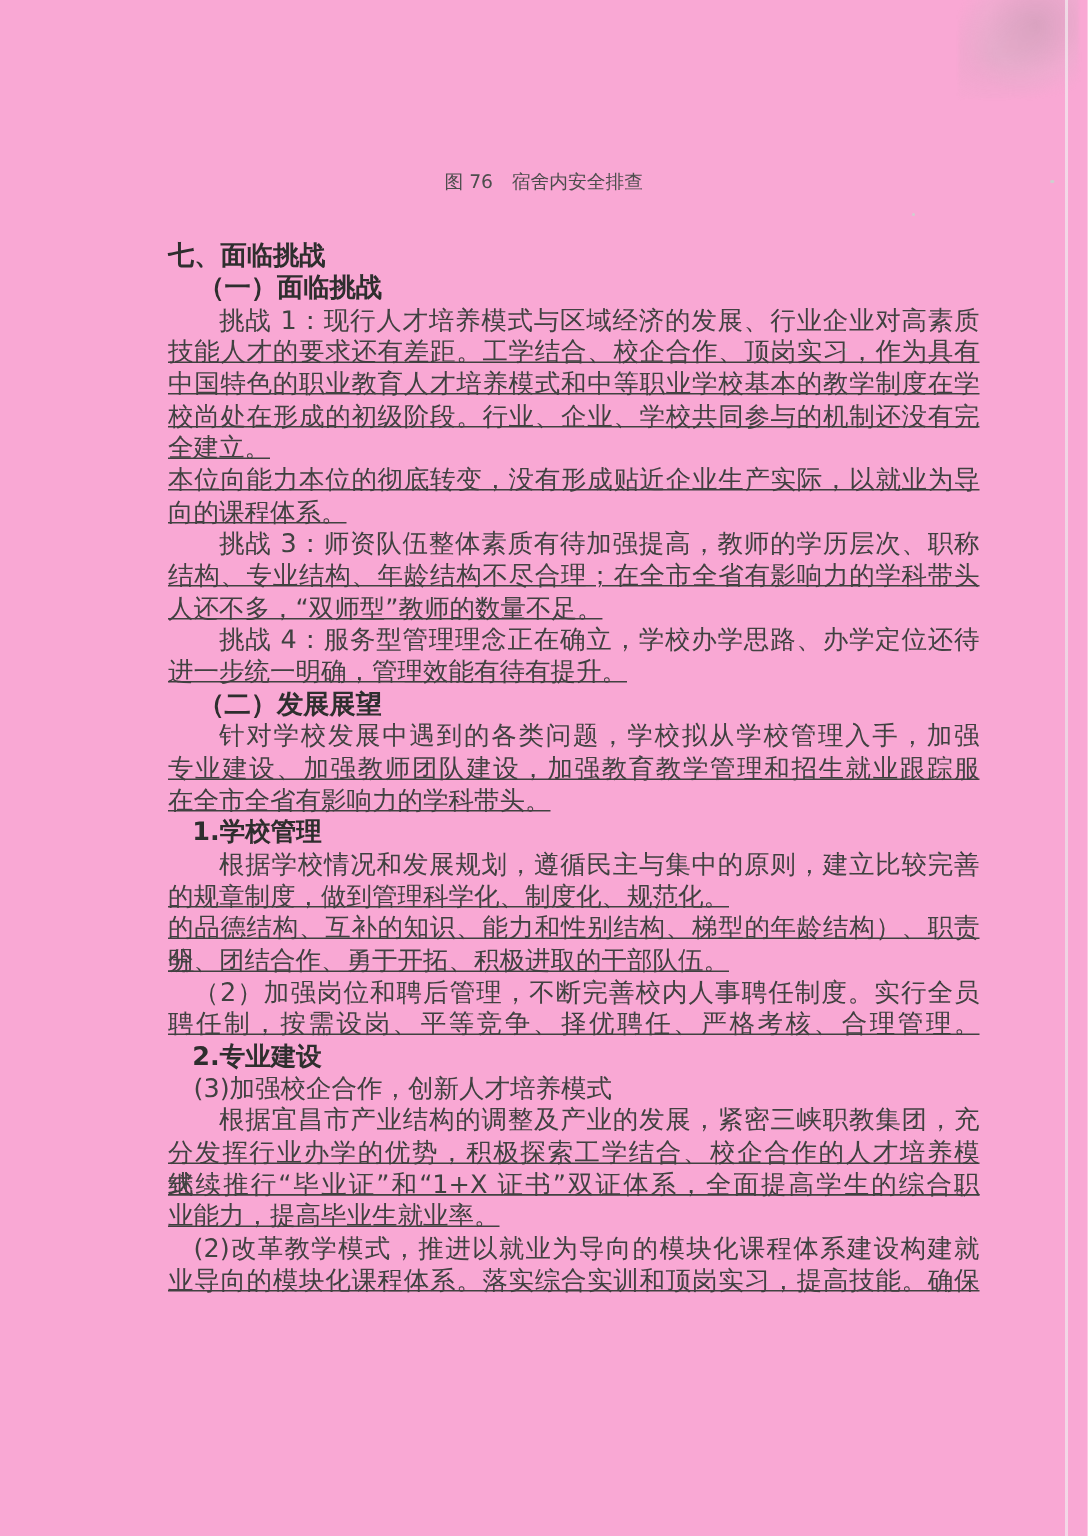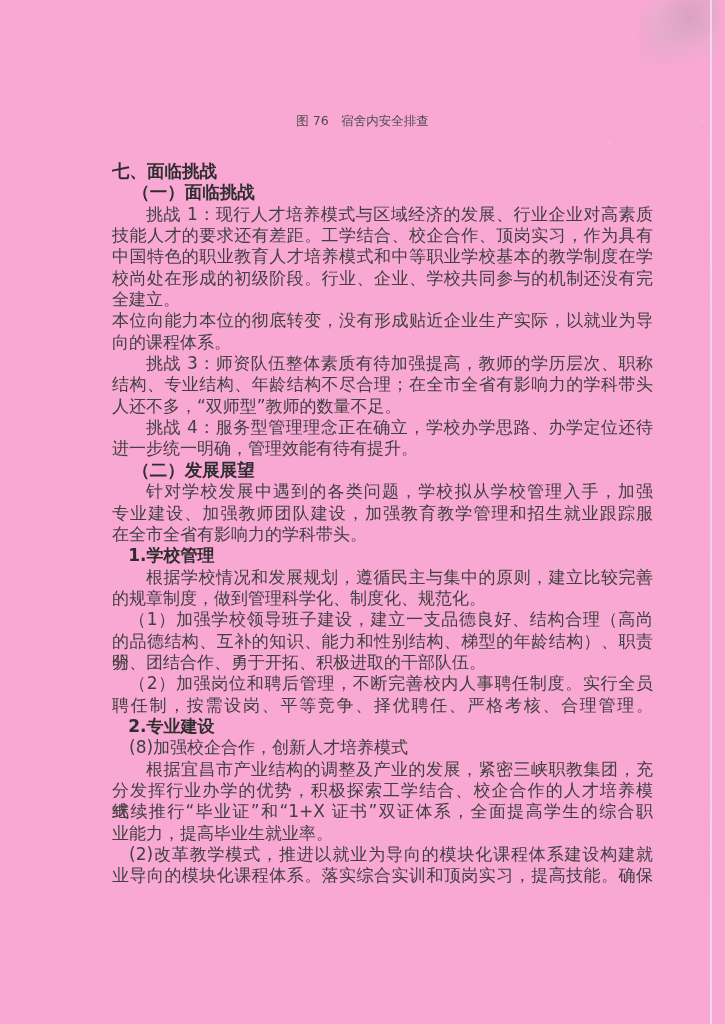--- a/index.html
+++ b/index.html
@@ -30,21 +30,21 @@
     text-align:justify;
     white-space:nowrap;
     overflow:visible;
   }
   .l.fill { text-align-last:justify; white-space:normal; height:21.35px; }
   .h1 { font-weight:bold; color:#2e2e2e; font-size:17.5px; }
   .h2 { font-weight:bold; color:#2e2e2e; font-size:17.5px; padding-left:1.15em; }
   .h3 { font-weight:bold; color:#2e2e2e; padding-left:0.95em; }
   .p2 { text-indent:2em; }
   .p1 { text-indent:1em; }
-  .cont { text-indent:0; }
+  .cont { text-indent:0;text-decoration:underline; }
   
   .smudge {
     position:absolute; top:-6px; right:6px; width:80px; height:72px;
     background:
       radial-gradient(ellipse at 65% 30%, rgba(150,150,150,0.30), rgba(190,190,190,0.14) 45%, transparent 70%),
       radial-gradient(ellipse at 30% 60%, rgba(170,170,170,0.18), transparent 60%);
     filter: blur(1px);
   }
   .edge-shadow {
     position:absolute; top:0; right:13px; width:2px; height:1024px;
@@ -79,27 +79,26 @@
       <div class="l cont">人还不多，“双师型”教师的数量不足。</div>
       <div class="l p2 fill">挑战 4：服务型管理理念正在确立，学校办学思路、办学定位还待</div>
       <div class="l cont">进一步统一明确，管理效能有待有提升。</div>
       <div class="l h2">（二）发展展望</div>
       <div class="l p2 fill">针对学校发展中遇到的各类问题，学校拟从学校管理入手，加强</div>
       <div class="l cont fill">专业建设、加强教师团队建设，加强教育教学管理和招生就业跟踪服</div>
       <div class="l cont">在全市全省有影响力的学科带头。</div>
       <div class="l h3">1.学校管理</div>
       <div class="l p2 fill">根据学校情况和发展规划，遵循民主与集中的原则，建立比较完善</div>
       <div class="l cont">的规章制度，做到管理科学化、制度化、规范化。</div>
-      <div class="l p1 fill">（1）加强学校领导班子建设，建立一支品德良好、结构合理（高尚</div>
       <div class="l cont fill">的品德结构、互补的知识、能力和性别结构、梯型的年龄结构）、职责分</div>
       <div class="l cont">明、团结合作、勇于开拓、积极进取的干部队伍。</div>
       <div class="l p1 fill">（2）加强岗位和聘后管理，不断完善校内人事聘任制度。实行全员</div>
       <div class="l cont fill">聘任制，按需设岗、平等竞争、择优聘任、严格考核、合理管理。</div>
       <div class="l h3">2.专业建设</div>
-      <div class="l p1">(8)加强校企合作，创新人才培养模式</div>
+      <div class="l p1">(3)加强校企合作，创新人才培养模式</div>
       <div class="l p2 fill">根据宜昌市产业结构的调整及产业的发展，紧密三峡职教集团，充</div>
       <div class="l cont fill">分发挥行业办学的优势，积极探索工学结合、校企合作的人才培养模式。</div>
       <div class="l cont fill">继续推行“毕业证”和“1+X 证书”双证体系，全面提高学生的综合职</div>
       <div class="l cont">业能力，提高毕业生就业率。</div>
       <div class="l p1 fill">(2)改革教学模式，推进以就业为导向的模块化课程体系建设构建就</div>
       <div class="l cont fill">业导向的模块化课程体系。落实综合实训和顶岗实习，提高技能。确保</div>
     </div>
 
   <div class="smudge"></div>
   <div class="edge-shadow"></div>

